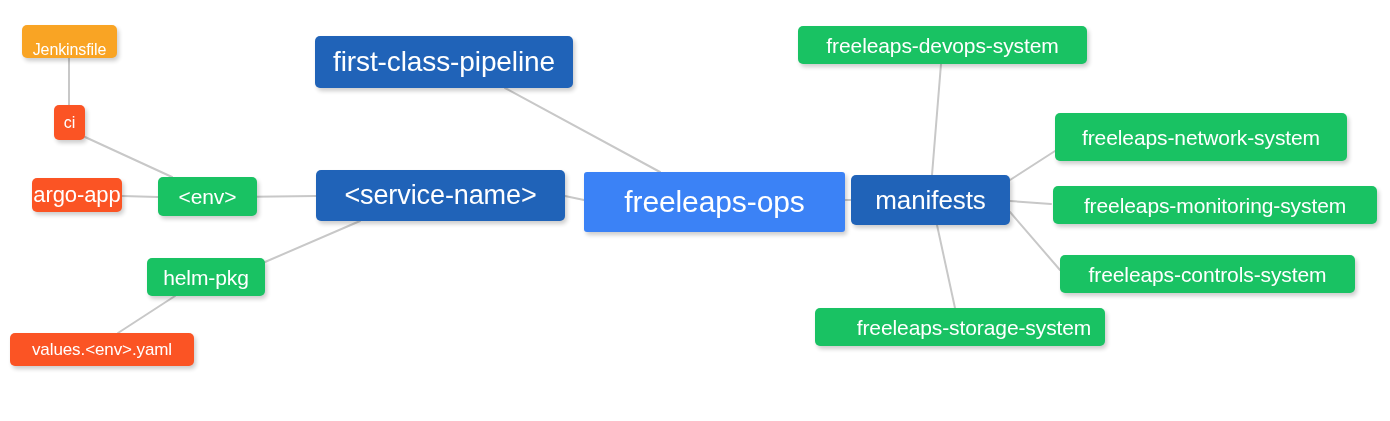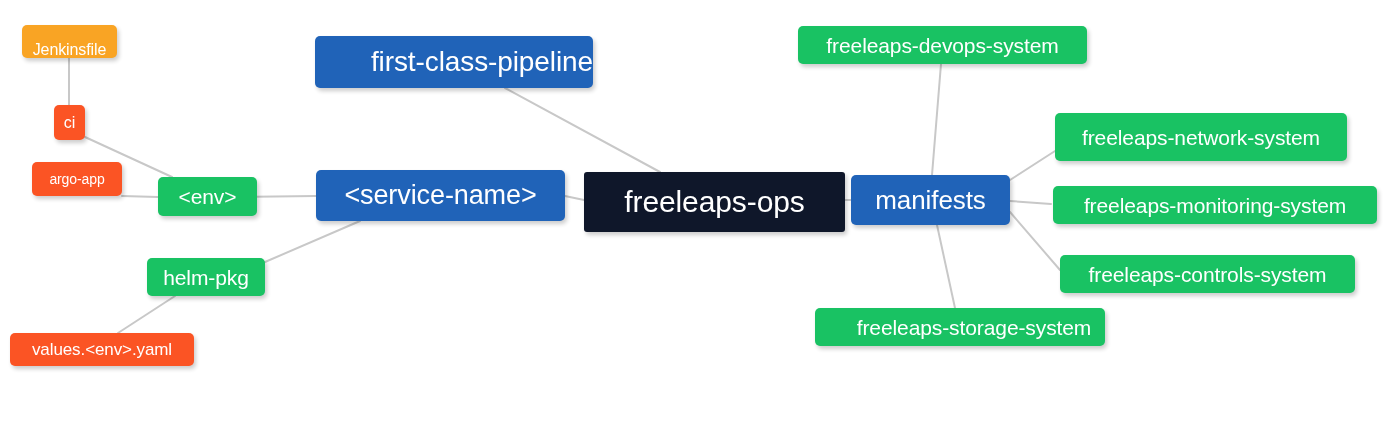--- a/index.html
+++ b/index.html
@@ -36,21 +36,21 @@
     border-radius: 5px;
     white-space: nowrap;
     box-shadow: 2px 3px 4px rgba(0,0,0,0.20);
     letter-spacing: -0.1px;
     line-height: 1;
     user-select: none;
   }
   .node.root {
     border-radius: 3px;
   }
-  .n-root   { background: #0f172a; }
+  .n-root   { background: #3b82f6; }
   .n-blue   { background: #2063b8; }
   .n-green  { background: #19c263; }
   .n-orange { background: #f9a424; align-items: flex-end; }
   .n-red    { background: #fb5424; }
 </style>
 </head>
 <body>
 
 <div id="canvas">
   <svg id="edges" viewBox="0 0 1390 421" xmlns="http://www.w3.org/2000/svg">
@@ -69,36 +69,36 @@
       <line x1="1060" y1="270" x2="1010" y2="212" stroke="#c8c8c8" stroke-width="2" stroke-linecap="round"></line>
       <line x1="955" y1="308" x2="937" y2="225" stroke="#c8c8c8" stroke-width="2" stroke-linecap="round"></line>
     </svg>
   <div id="node-layer">
       <div class="node n-root root" style="left: 584px; top: 172px; width: 261px; height: 60px; font-size: 30px;">
         <span>freeleaps-ops</span>
       </div>
       <div class="node n-blue" style="left: 316px; top: 170px; width: 249px; height: 51px; font-size: 27px;">
         <span>&lt;service-name&gt;</span>
       </div>
-      <div class="node n-blue" style="left: 315px; top: 36px; width: 278px; height: 52px; font-size: 28px; justify-content: flex-end;">
+      <div class="node n-blue" style="left: 315px; top: 36px; width: 258px; height: 52px; font-size: 28px;">
         <span>first-class-pipeline</span>
       </div>
       <div class="node n-blue" style="left: 851px; top: 175px; width: 159px; height: 50px; font-size: 26px;">
         <span>manifests</span>
       </div>
       <div class="node n-green" style="left: 158px; top: 177px; width: 99px; height: 39px; font-size: 21px;">
         <span>&lt;env&gt;</span>
       </div>
       <div class="node n-green" style="left: 147px; top: 258px; width: 118px; height: 38px; font-size: 21px;">
         <span>helm-pkg</span>
       </div>
       <div class="node n-red" style="left: 54px; top: 105px; width: 31px; height: 35px; font-size: 16px;">
         <span>ci</span>
       </div>
-      <div class="node n-red" style="left: 32px; top: 162px; width: 90px; height: 34px; font-size: 14px;">
+      <div class="node n-red" style="left: 32px; top: 178px; width: 90px; height: 34px; font-size: 22px;">
         <span>argo-app</span>
       </div>
       <div class="node n-red" style="left: 10px; top: 333px; width: 184px; height: 33px; font-size: 17px;">
         <span>values.&lt;env&gt;.yaml</span>
       </div>
       <div class="node n-orange" style="left: 22px; top: 25px; width: 95px; height: 33px; font-size: 16px;">
         <span>Jenkinsfile</span>
       </div>
       <div class="node n-green" style="left: 798px; top: 26px; width: 289px; height: 38px; font-size: 21px;">
         <span>freeleaps-devops-system</span>

